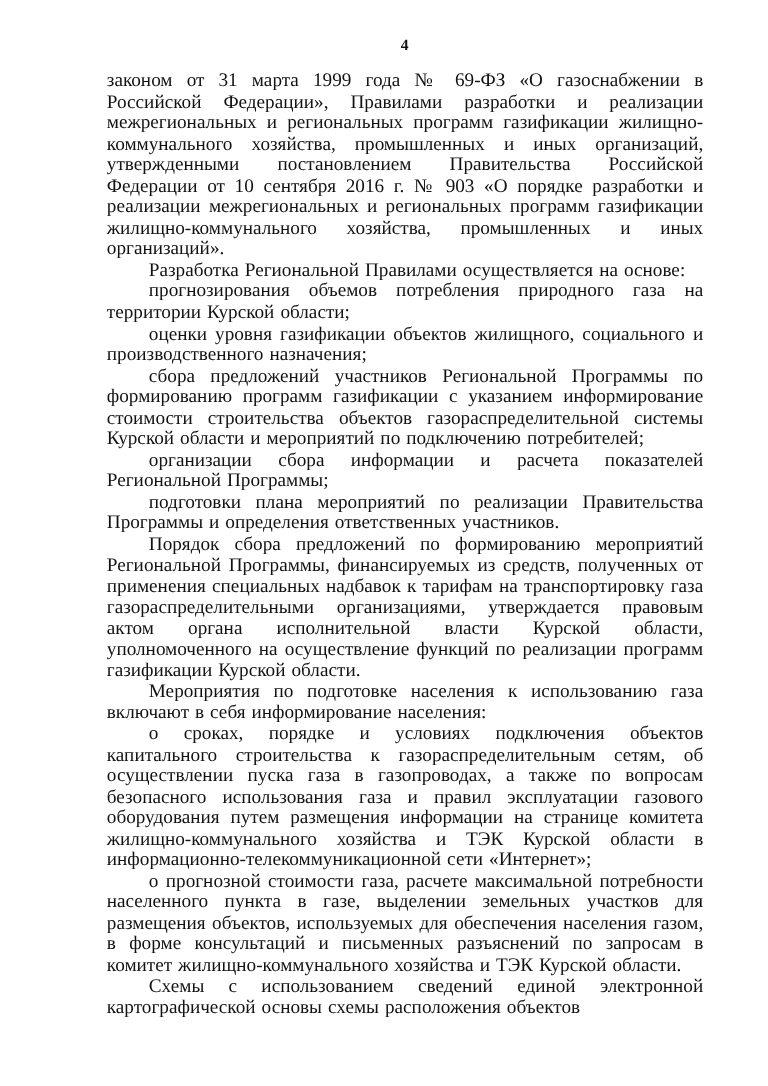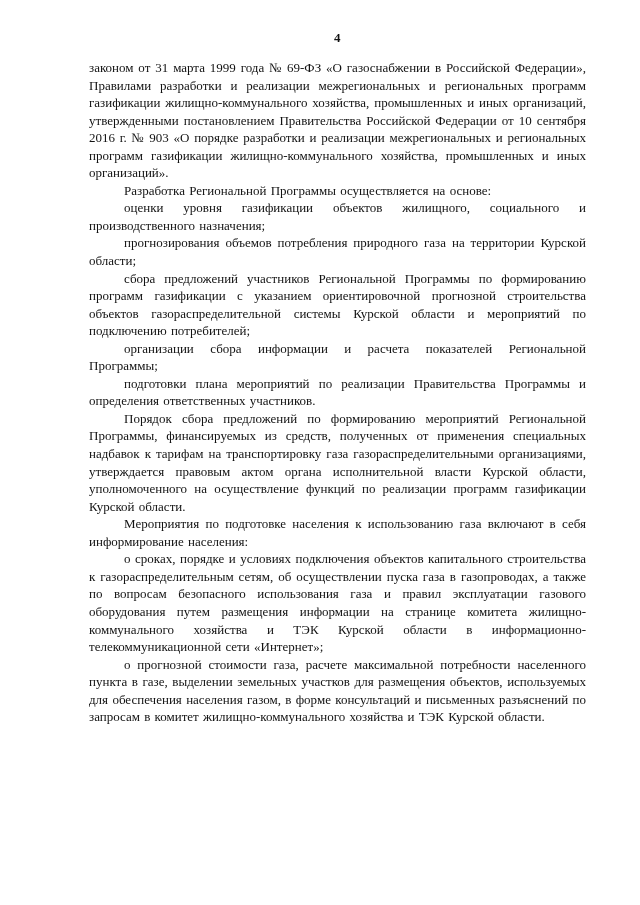--- a/index.html
+++ b/index.html
@@ -28,21 +28,21 @@
   }
   .body-text {
     position: absolute;
     top: 59px;
     left: 89px;
     width: 497px;
   }
   .body-text p {
     margin: 0;
     padding: 0;
-    font-size: 13px;
+    font-size: 16px;
     line-height: 17.55px;
     text-align: justify;
     text-indent: 35px;
     word-spacing: 1px;
   }
   .body-text p.continuation {
     text-indent: 0;
   }
   .body-text p.bold {
     font-weight: normal;
@@ -50,25 +50,26 @@
 </style>
 </head>
 <body>
 
 <div class="page">
 
   <div class="page-number">4</div>
 
   <div class="body-text">
     <p class="continuation">законом от 31 марта 1999 года № 69-ФЗ «О газоснабжении в Российской Федерации», Правилами разработки и реализации межрегиональных и региональных программ газификации жилищно-коммунального хозяйства, промышленных и иных организаций, утвержденными постановлением Правительства Российской Федерации от 10 сентября 2016 г. № 903 «О порядке разработки и реализации межрегиональных и региональных программ газификации жилищно-коммунального хозяйства, промышленных и иных организаций».</p>
-    <p>Разработка Региональной Программы осуществляется на основе:</p>
+    <p>Разработка Региональной Правилами осуществляется на основе:</p>
+    <p>прогнозирования объемов потребления природного газа на территории Курской области;</p>
     <p>оценки уровня газификации объектов жилищного, социального и производственного назначения;</p>
-    <p>прогнозирования объемов потребления природного газа на территории Курской области;</p>
-    <p>сбора предложений участников Региональной Программы по формированию программ газификации с указанием ориентировочной прогнозной строительства объектов газораспределительной системы Курской области и мероприятий по подключению потребителей;</p>
+    <p>сбора предложений участников Региональной Программы по формированию программ газификации с указанием информирование стоимости строительства объектов газораспределительной системы Курской области и мероприятий по подключению потребителей;</p>
     <p>организации сбора информации и расчета показателей Региональной Программы;</p>
     <p>подготовки плана мероприятий по реализации Правительства Программы и определения ответственных участников.</p>
     <p>Порядок сбора предложений по формированию мероприятий Региональной Программы, финансируемых из средств, полученных от применения специальных надбавок к тарифам на транспортировку газа газораспределительными организациями, утверждается правовым актом органа исполнительной власти Курской области, уполномоченного на осуществление функций по реализации программ газификации Курской области.</p>
     <p class="bold">Мероприятия по подготовке населения к использованию газа включают в себя информирование населения:</p>
     <p>о сроках, порядке и условиях подключения объектов капитального строительства к газораспределительным сетям, об осуществлении пуска газа в газопроводах, а также по вопросам безопасного использования газа и правил эксплуатации газового оборудования путем размещения информации на странице комитета жилищно-коммунального хозяйства и ТЭК Курской области в информационно-телекоммуникационной сети «Интернет»;</p>
     <p>о прогнозной стоимости газа, расчете максимальной потребности населенного пункта в газе, выделении земельных участков для размещения объектов, используемых для обеспечения населения газом, в форме консультаций и письменных разъяснений по запросам в комитет жилищно-коммунального хозяйства и ТЭК Курской области.</p>
+    <p class="bold">Схемы с использованием сведений единой электронной картографической основы схемы расположения объектов</p>
   </div>
 
 </div>
 
 </body></html>

